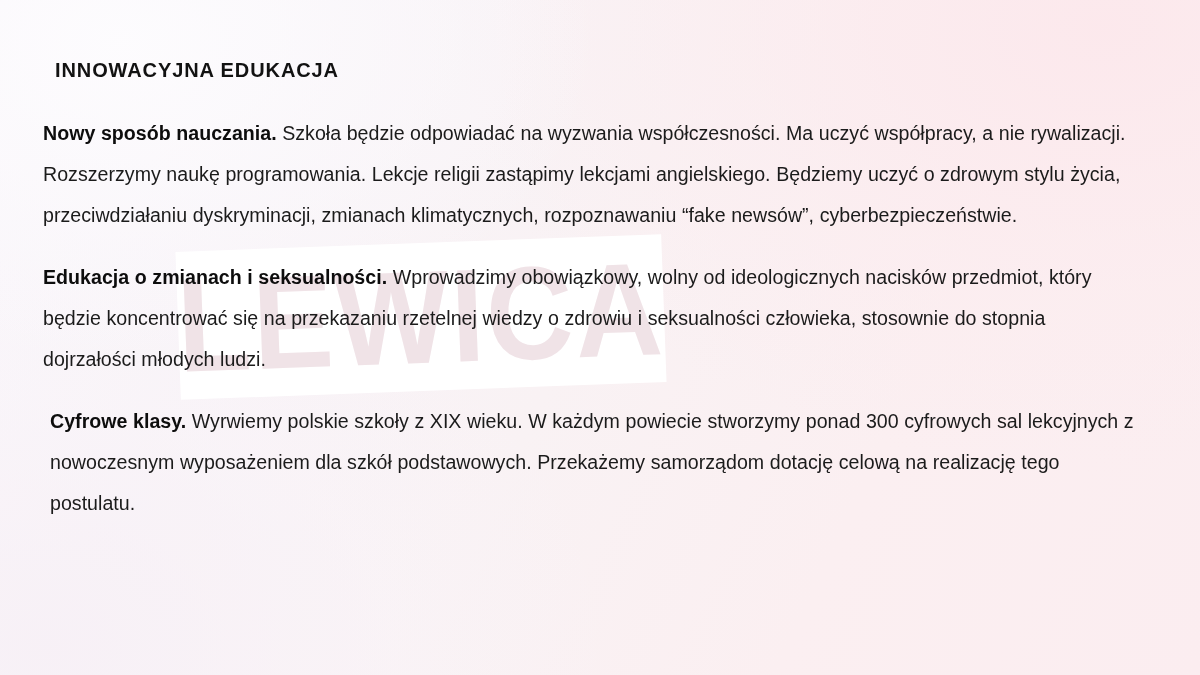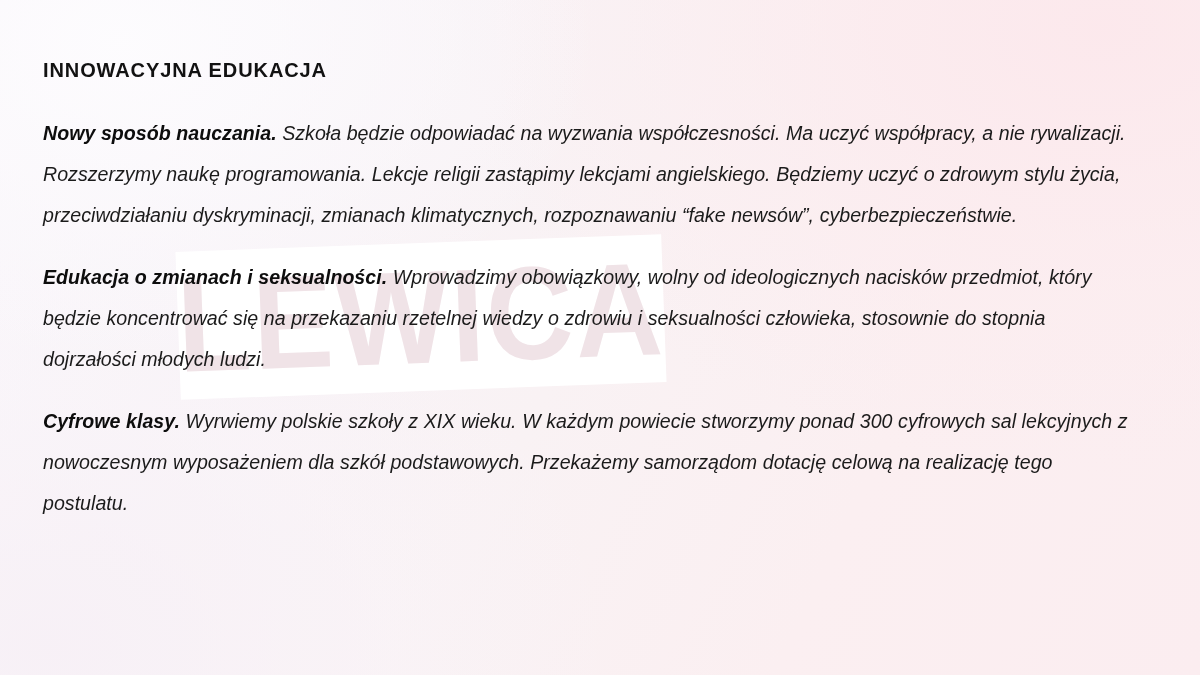--- a/index.html
+++ b/index.html
@@ -95,46 +95,45 @@
     left: 43px;
     top: 0;
     width: 1105px;
     height: 675px;
     z-index: 5;
   }
 
   .page-title {
     position: absolute;
     top: 45px;
-    left: 0;
+    left: 12px;
     font-size: 20px;
     font-weight: 700;
     letter-spacing: 0.9px;
     color: #121212;
     line-height: 1.2;
     white-space: nowrap;
   }
 
   .body-block {
     position: absolute;
     top: 113px;
     left: 0;
     width: 1100px;
-    font-style: italic;
   }
 
   .para {
     font-size: 19.6px;
     line-height: 41px;
     color: #1b1b1b;
     margin: 0 0 21px 0;
     letter-spacing: 0.02px;
     word-spacing: 0.1px;
   }
-  .para:last-child { margin-bottom: 0; }
+  .para:last-child { margin-bottom: 0; margin-left: 7px; }
   .para .lead {
     font-weight: 700;
     color: #0d0d0d;
   }
 </style>
 </head>
 <body>
 
 <div class="slide">
 

